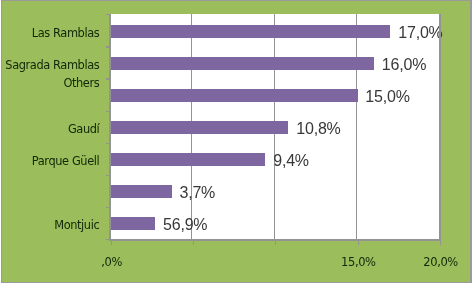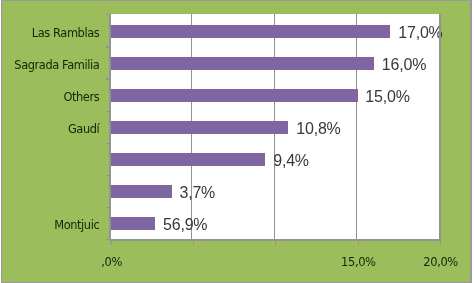--- a/index.html
+++ b/index.html
@@ -56,23 +56,24 @@
 
   <div class="bar" style="top:25.3px;width:279.65px"></div>
   <div class="bar" style="top:57.3px;width:263.20px"></div>
   <div class="bar" style="top:89.3px;width:246.75px"></div>
   <div class="bar" style="top:121.3px;width:177.66px"></div>
   <div class="bar" style="top:153.3px;width:154.63px"></div>
   <div class="bar" style="top:185.3px;width:60.87px"></div>
   <div class="bar" style="top:217.3px;width:44.42px"></div>
 
   <div class="cat" style="top:27px">Las Ramblas</div>
-  <div class="cat" style="top:59px">Sagrada Familia</div>
-  <div class="cat" style="top:91px">Others</div>
+  <div class="cat" style="top:59px">Sagrada Ramblas</div>
+  <div class="cat" style="top:77px">Others</div>
   <div class="cat" style="top:123px">Gaudí</div>
+  <div class="cat" style="top:155px">Parque Güell</div>
   <div class="cat" style="top:219px">Montjuic</div>
 
   <div class="val" style="top:27.4px;left:398.25px">17,0%</div>
   <div class="val" style="top:59.4px;left:381.80px">16,0%</div>
   <div class="val" style="top:91.4px;left:365.35px">15,0%</div>
   <div class="val" style="top:123.4px;left:296.26px">10,8%</div>
   <div class="val" style="top:155.4px;left:273.23px">9,4%</div>
   <div class="val" style="top:187.4px;left:179.47px">3,7%</div>
   <div class="val" style="top:219.4px;left:163.02px">56,9%</div>
 

